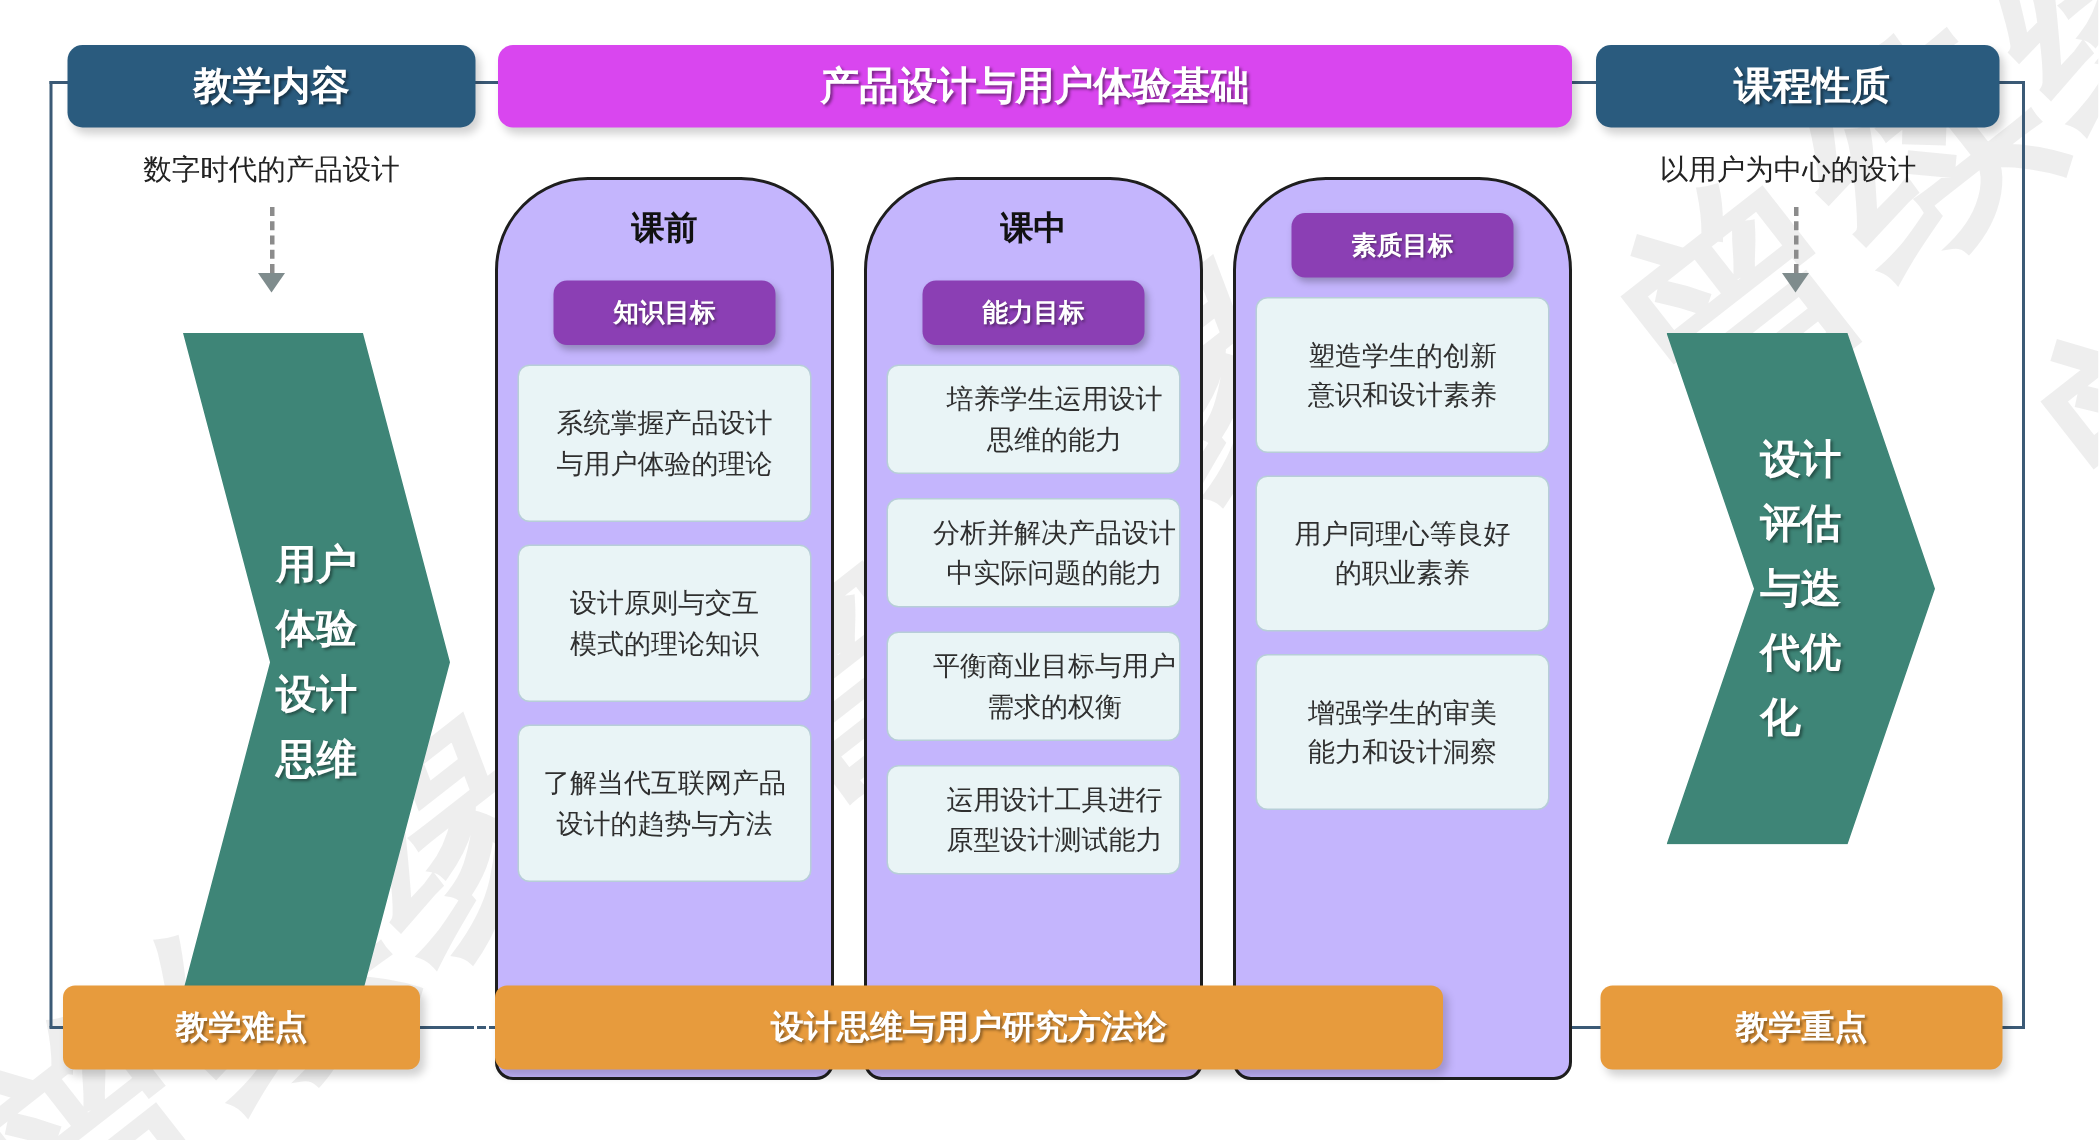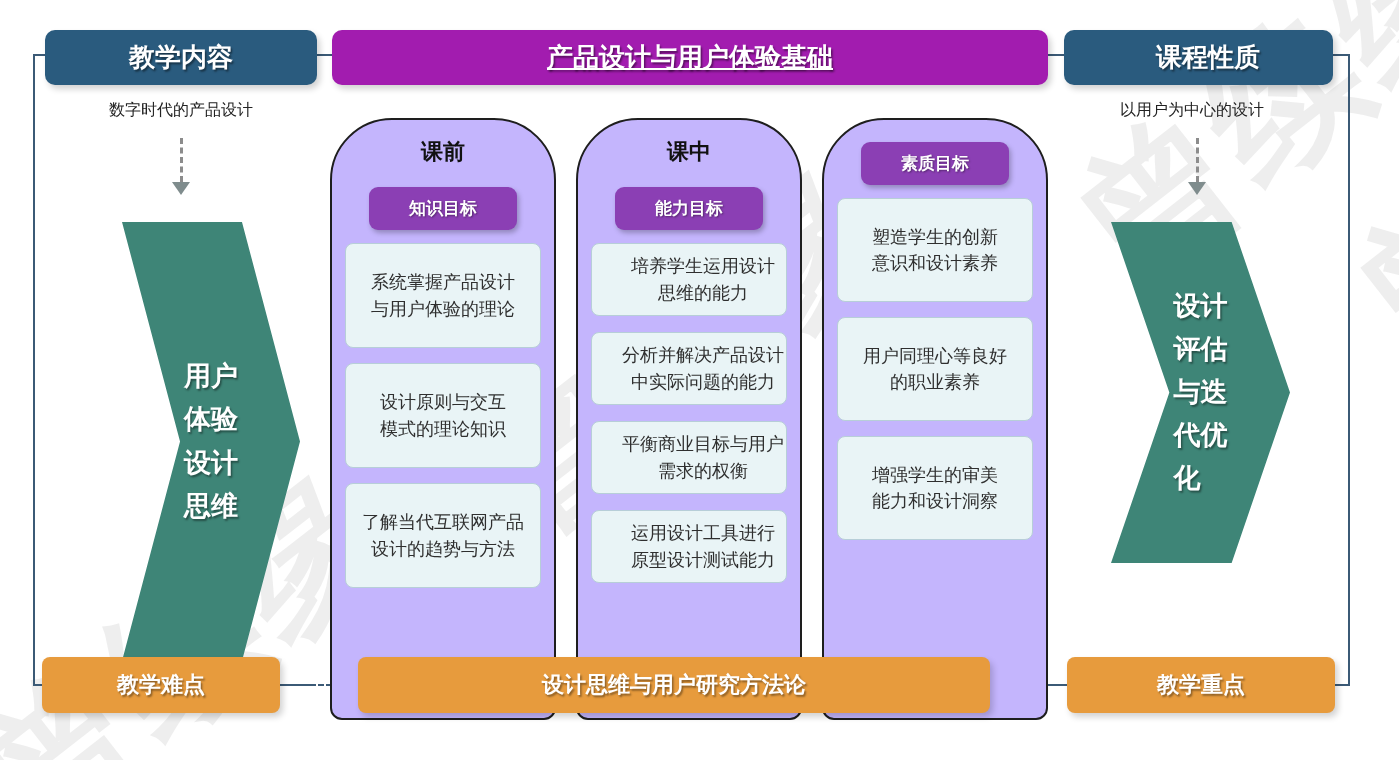--- a/index.html
+++ b/index.html
@@ -26,24 +26,24 @@
   .bline.dashed { border-top:2px dashed #3B5A76; }
   
   .hdr {
     position:absolute; z-index:3; top:30px; height:55px; border-radius:10px;
     display:flex; align-items:center; justify-content:center;
     color:#fff; font-size:26px; font-weight:bold;
     text-shadow:1.5px 1.5px 2px rgba(0,0,0,0.45);
     box-shadow:3px 4px 6px rgba(0,0,0,0.18);
   }
   .hdr-dark { background:#2A5B7E; }
-  .hdr-teal { background:#a21caf;text-decoration:underline; }
+  .hdr-teal { background:#d946ef; }
   .sub {
     position:absolute; z-index:2; top:100px; width:250px; text-align:center;
-    font-size:16px; color:#222;
+    font-size:19px; color:#222;
   }
   
   .darrow { position:absolute; z-index:2; top:138px; width:22px;
     display:flex; flex-direction:column; align-items:center; }
   .darrow .shaft { width:0; height:44px; border-left:3px dashed #8c8c8c; }
   .darrow .head  { width:0; height:0; border-left:9px solid transparent;
     border-right:9px solid transparent; border-top:13px solid #7f8c8d; }
   
   .chev {
     position:absolute; z-index:2; background:#3E8577;
@@ -171,16 +171,16 @@
       <div class="item">塑造学生的创新
 意识和设计素养</div>
       <div class="item">用户同理心等良好
 的职业素养</div>
       <div class="item">增强学生的审美
 能力和设计洞察</div>
     </div>
   </div>
 
   <div class="foot" style="left:42px; width:238px;">教学难点</div>
-  <div class="foot" style="left:330px; width:632px;margin-left:28px;">设计思维与用户研究方法论</div>
+  <div class="foot" style="left:330px; width:632px;">设计思维与用户研究方法论</div>
   <div class="foot" style="left:1067px; width:268px;">教学重点</div>
 
 </div>
 
 </body></html>

